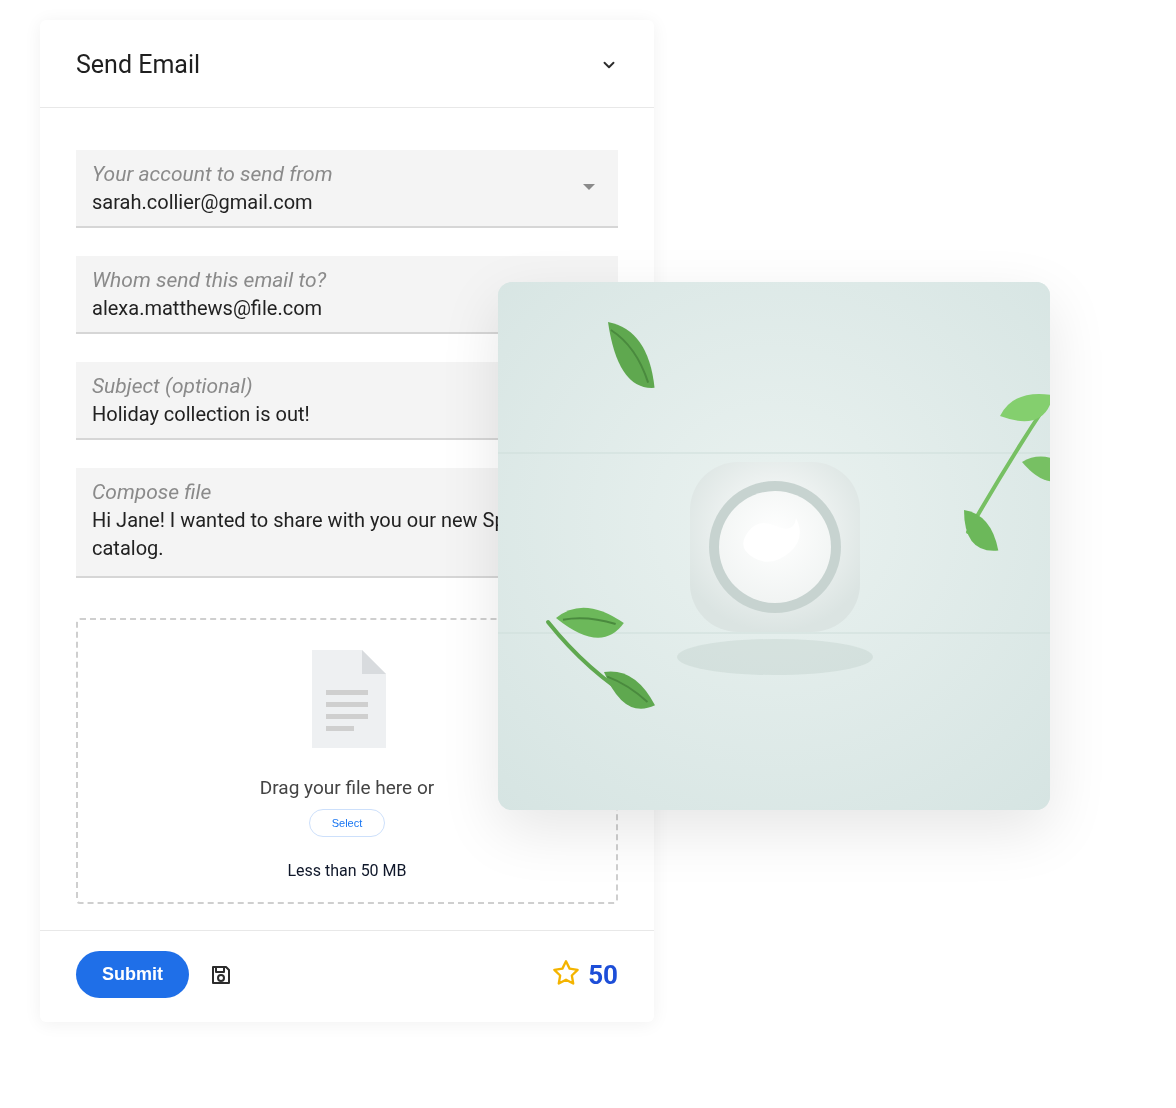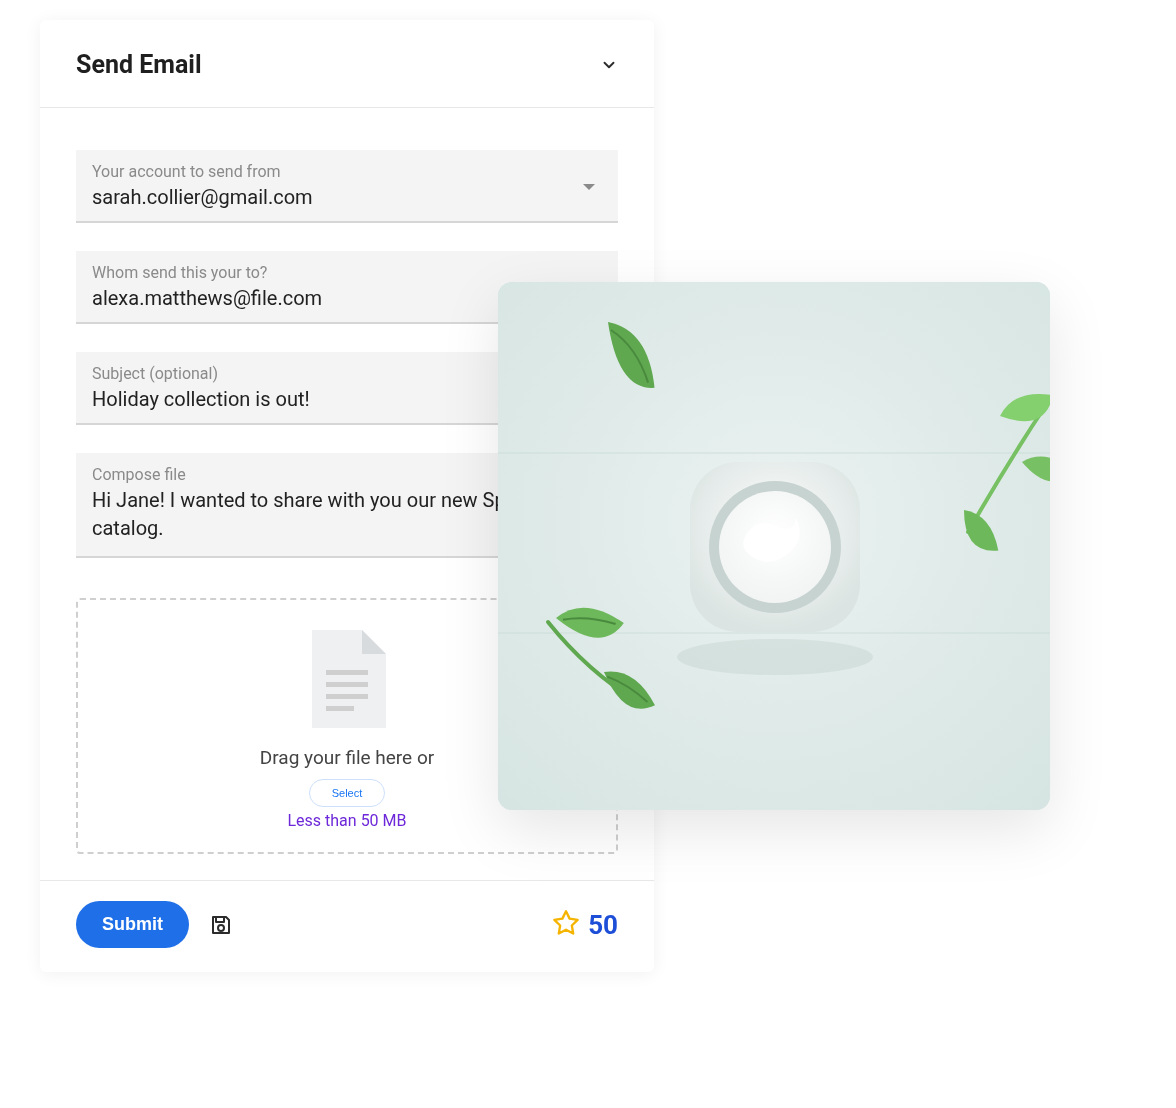--- a/index.html
+++ b/index.html
@@ -23,40 +23,41 @@
   }
   .header {
     display: flex;
     align-items: center;
     justify-content: space-between;
     padding: 30px 36px 28px 36px;
     border-bottom: 1px solid #e8e8e8;
   }
   .header h1 {
     font-size: 25px;
-    font-weight: 700;
+    font-weight: 400;
     color: #1f1f1f;
   }
   .chev {
     width: 18px; height: 18px;
     display:flex;align-items:center;justify-content:center;
   }
   .fields { padding: 18px 36px 6px 36px; }
   .field {
     background: #f4f4f4;
     border-bottom: 2px solid #d6d6d6;
     padding: 12px 16px 10px 16px;
     margin-top: 28px;
     position: relative;
   }
   .field:first-child { margin-top: 24px; }
   .field .lab {
-    font-size: 16px;
+    font-size: 21px;
     color: #8a8a8a;
     margin-bottom: 2px;
+    font-style: italic;
   }
   .field .val {
     font-size: 20px;
     color: #222;
     line-height: 1.4;
   }
   .field .drop-icon {
     position: absolute;
     right: 22px;
     top: 28px;
@@ -67,34 +68,35 @@
     border: 2px dashed #cfcfcf;
     border-radius: 4px;
     padding: 30px 10px 22px 10px;
     display:flex;flex-direction:column;align-items:center;
   }
   .drop .file-icon { margin-bottom: 14px; }
   .drop .dtext {
     font-size: 19px;
     color: #444;
     margin-bottom: 10px;
+    margin-top: 10px;
   }
   .drop .select-btn {
     font-size: 11px;
     color: #1976f2;
     border: 1px solid #cde0fb;
     background: #fff;
     border-radius: 999px;
     padding: 7px 22px;
     cursor: pointer;
   }
   .drop .limit {
     font-size: 16px;
-    color: #6d28d9;
-    margin-top: 4px;
+    color: #0f172a;
+    margin-top: 24px;
   }
   .footer {
     margin-top: 26px;
     border-top: 1px solid #e8e8e8;
     padding: 20px 36px 24px 36px;
     display:flex;align-items:center;justify-content:space-between;
   }
   .footer-left { display:flex;align-items:center;gap:20px; }
   .submit {
     background: #1f6fe8;
@@ -146,21 +148,21 @@
       <div class="lab">Your account to send from</div>
       <div class="val">sarah.collier@gmail.com</div>
       <span class="drop-icon">
         <svg width="14" height="10" viewBox="0 0 14 10">
             <path d="M1 1 L7 7 L13 1 Z" fill="#8a8a8a"></path>
           </svg>
       </span>
     </div>
 
     <div class="field">
-      <div class="lab">Whom send this your to?</div>
+      <div class="lab">Whom send this email to?</div>
       <div class="val">alexa.matthews@file.com</div>
     </div>
 
     <div class="field">
       <div class="lab">Subject (optional)</div>
       <div class="val">Holiday collection is out!</div>
     </div>
 
     <div class="field compose">
       <div class="lab">Compose file</div>

